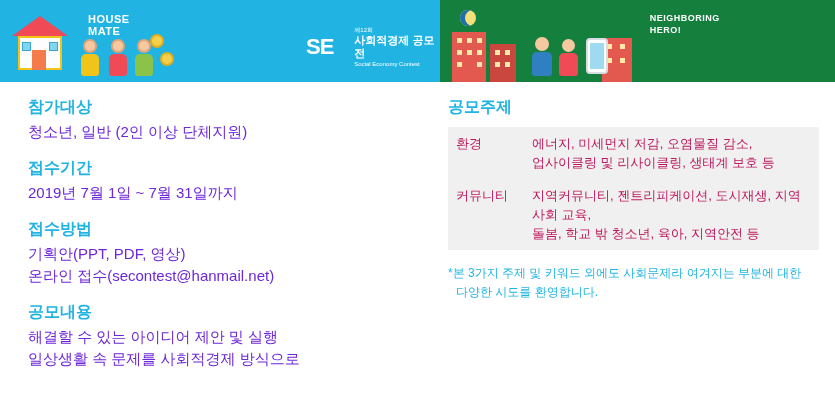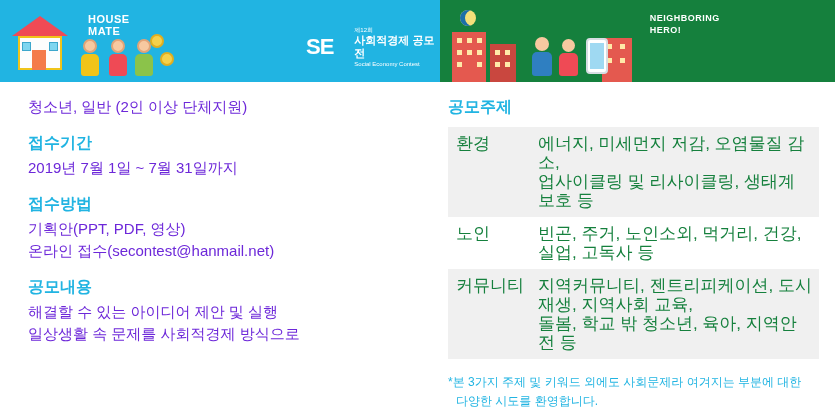--- a/index.html
+++ b/index.html
@@ -284,22 +284,22 @@
   .topic-table {
     width: 100%;
     border-collapse: collapse;
   }
   .topic-table tr.shade td {
     background: #f0f0f0;
   }
   .topic-table td {
     padding: 7px 6px 7px 8px;
     vertical-align: top;
-    font-size: 17px;
-    color: #15803d;
+    font-size: 13px;
+    color: #be185d;
     line-height: 19px;
   }
   .topic-table td.key {
     width: 62px;
     white-space: nowrap;
   }
   .note {
     margin-top: 14px;
     color: #21b4e2;
     font-size: 12px;
@@ -397,20 +397,21 @@
       </div>
 
     </div>
   </div>
 
   <div class="content">
 
     <div class="col-left">
 
       <div class="sect">
+        <div class="sect-title">참가대상</div>
         <div class="sect-line">청소년, 일반 (2인 이상 단체지원)</div>
       </div>
 
       <div class="sect">
         <div class="sect-title">접수기간</div>
         <div class="sect-line">2019년 7월 1일 ~ 7월 31일까지</div>
       </div>
 
       <div class="sect">
         <div class="sect-title">접수방법</div>
@@ -429,26 +430,20 @@
     <div class="col-right">
       <div class="topic-title">공모주제</div>
 
       <table class="topic-table">
         <tbody>
           <tr class="shade">
             <td class="key">환경</td>
             <td>
               <div>에너지, 미세먼지 저감, 오염물질 감소,</div>
               <div>업사이클링 및 리사이클링, 생태계 보호 등</div>
-            </td>
-          </tr>
-          <tr>
-            <td class="key">노인</td>
-            <td>
-              <div>빈곤, 주거, 노인소외, 먹거리, 건강, 실업, 고독사 등</div>
             </td>
           </tr>
           <tr class="shade">
             <td class="key">커뮤니티</td>
             <td>
               <div>지역커뮤니티, 젠트리피케이션, 도시재생, 지역사회 교육,</div>
               <div>돌봄, 학교 밖 청소년, 육아, 지역안전 등</div>
             </td>
           </tr>
         </tbody>

